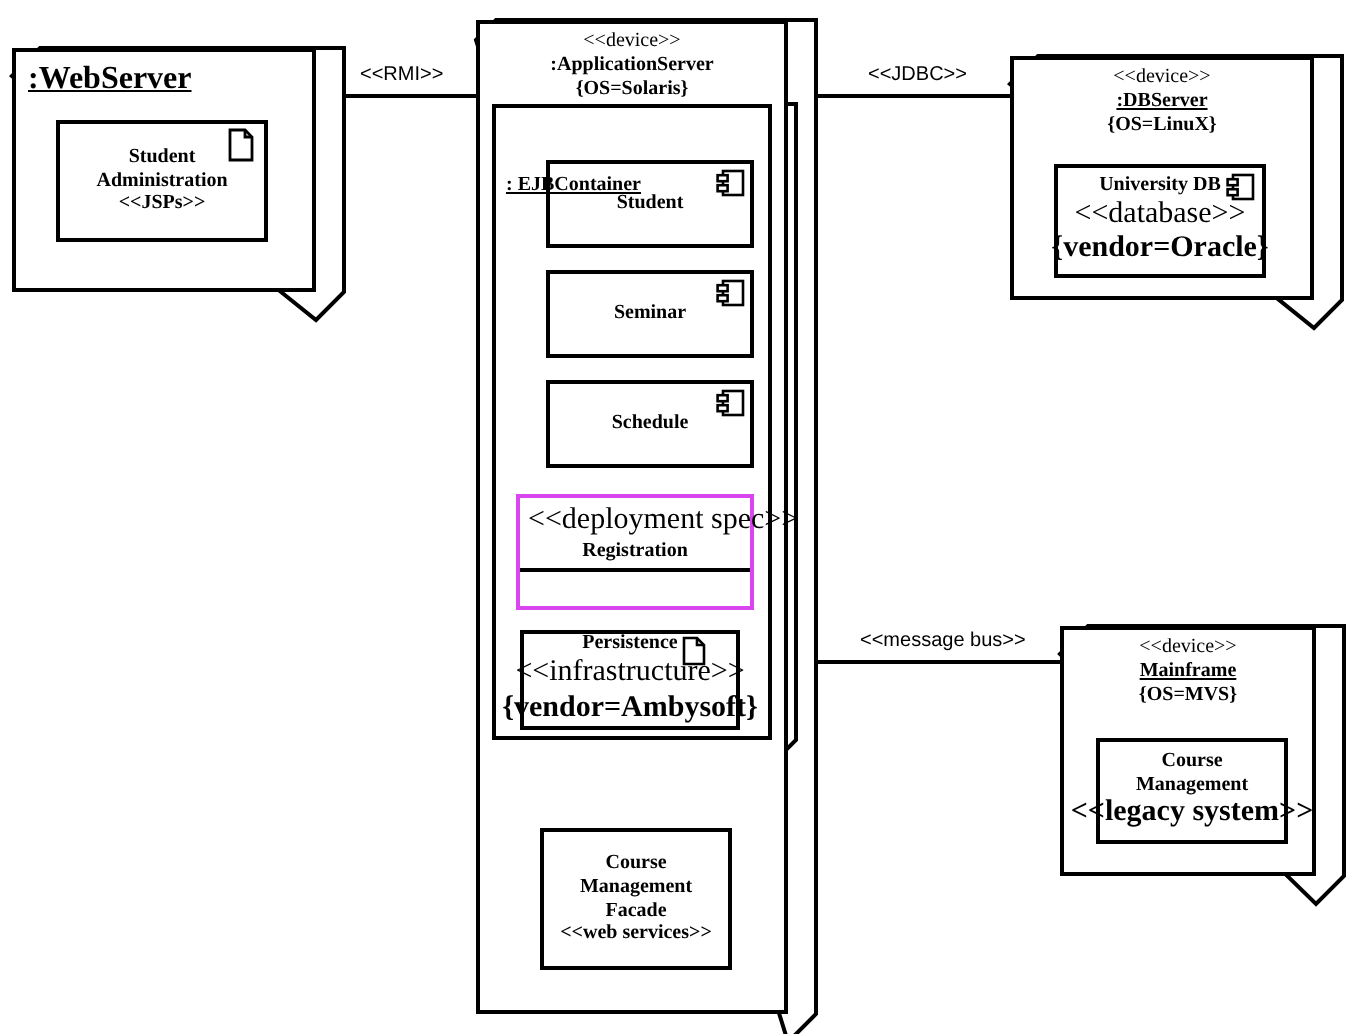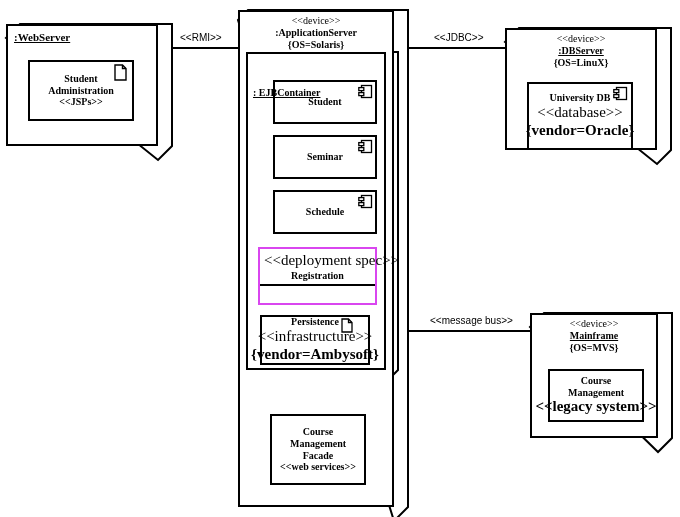--- a/index.html
+++ b/index.html
@@ -104,21 +104,21 @@
     line-height:1.18;
   }
   .specbox .bot{
     flex:1 1 auto;
     text-align:center;
     padding:3px 4px 3px 4px;
     line-height:1.18;
   }
   .specbox .ln{display:block;white-space:nowrap;}
 
-  .fs11{font-size:11px;}
+  .fs11{font-size:16px;}
   .fs10{font-size:10px;}
   .fs95{font-size:15px;}
 </style>
 </head>
 <body>
 
 <div id="canvas">
 
   <div class="conn" style="left:164px;top:47px;width:76px;height:2px;"></div>
   <div class="connlabel fs10" style="left:178px;top:32px;">&lt;&lt;RMI&gt;&gt;</div>
@@ -242,21 +242,21 @@
       </svg>
     </div>
     <div class="face" style="width:152px;height:122px;"></div>
 
     <div class="nodehdr fs10" style="left:0;top:5px;width:152px;">
       <span class="ln">&lt;&lt;device&gt;&gt;</span>
       <span class="ln b u">:DBServer</span>
       <span class="ln b">{OS=LinuX}</span>
     </div>
 
-    <div class="rect" style="left:22px;top:54px;width:106px;height:68px;">
+    <div class="rect" style="left:22px;top:54px;width:106px;height:57px;">
       <span class="ln b fs10">University DB</span>
       <span class="ln fs95">&lt;&lt;database&gt;&gt;</span>
       <span class="ln b fs95">{vendor=Oracle}</span>
     </div>
     <span class="icon" style="left:108px;top:58px;">
       <svg width="15" height="15" viewBox="0 0 15 15">
         <rect x="3.5" y="1.5" width="10" height="12" fill="#ffffff" stroke="#000000" stroke-width="1.3"></rect>
         <rect x="0.8" y="3.6" width="5" height="3" fill="#ffffff" stroke="#000000" stroke-width="1.3"></rect>
         <rect x="0.8" y="8.6" width="5" height="3" fill="#ffffff" stroke="#000000" stroke-width="1.3"></rect>
       </svg>

